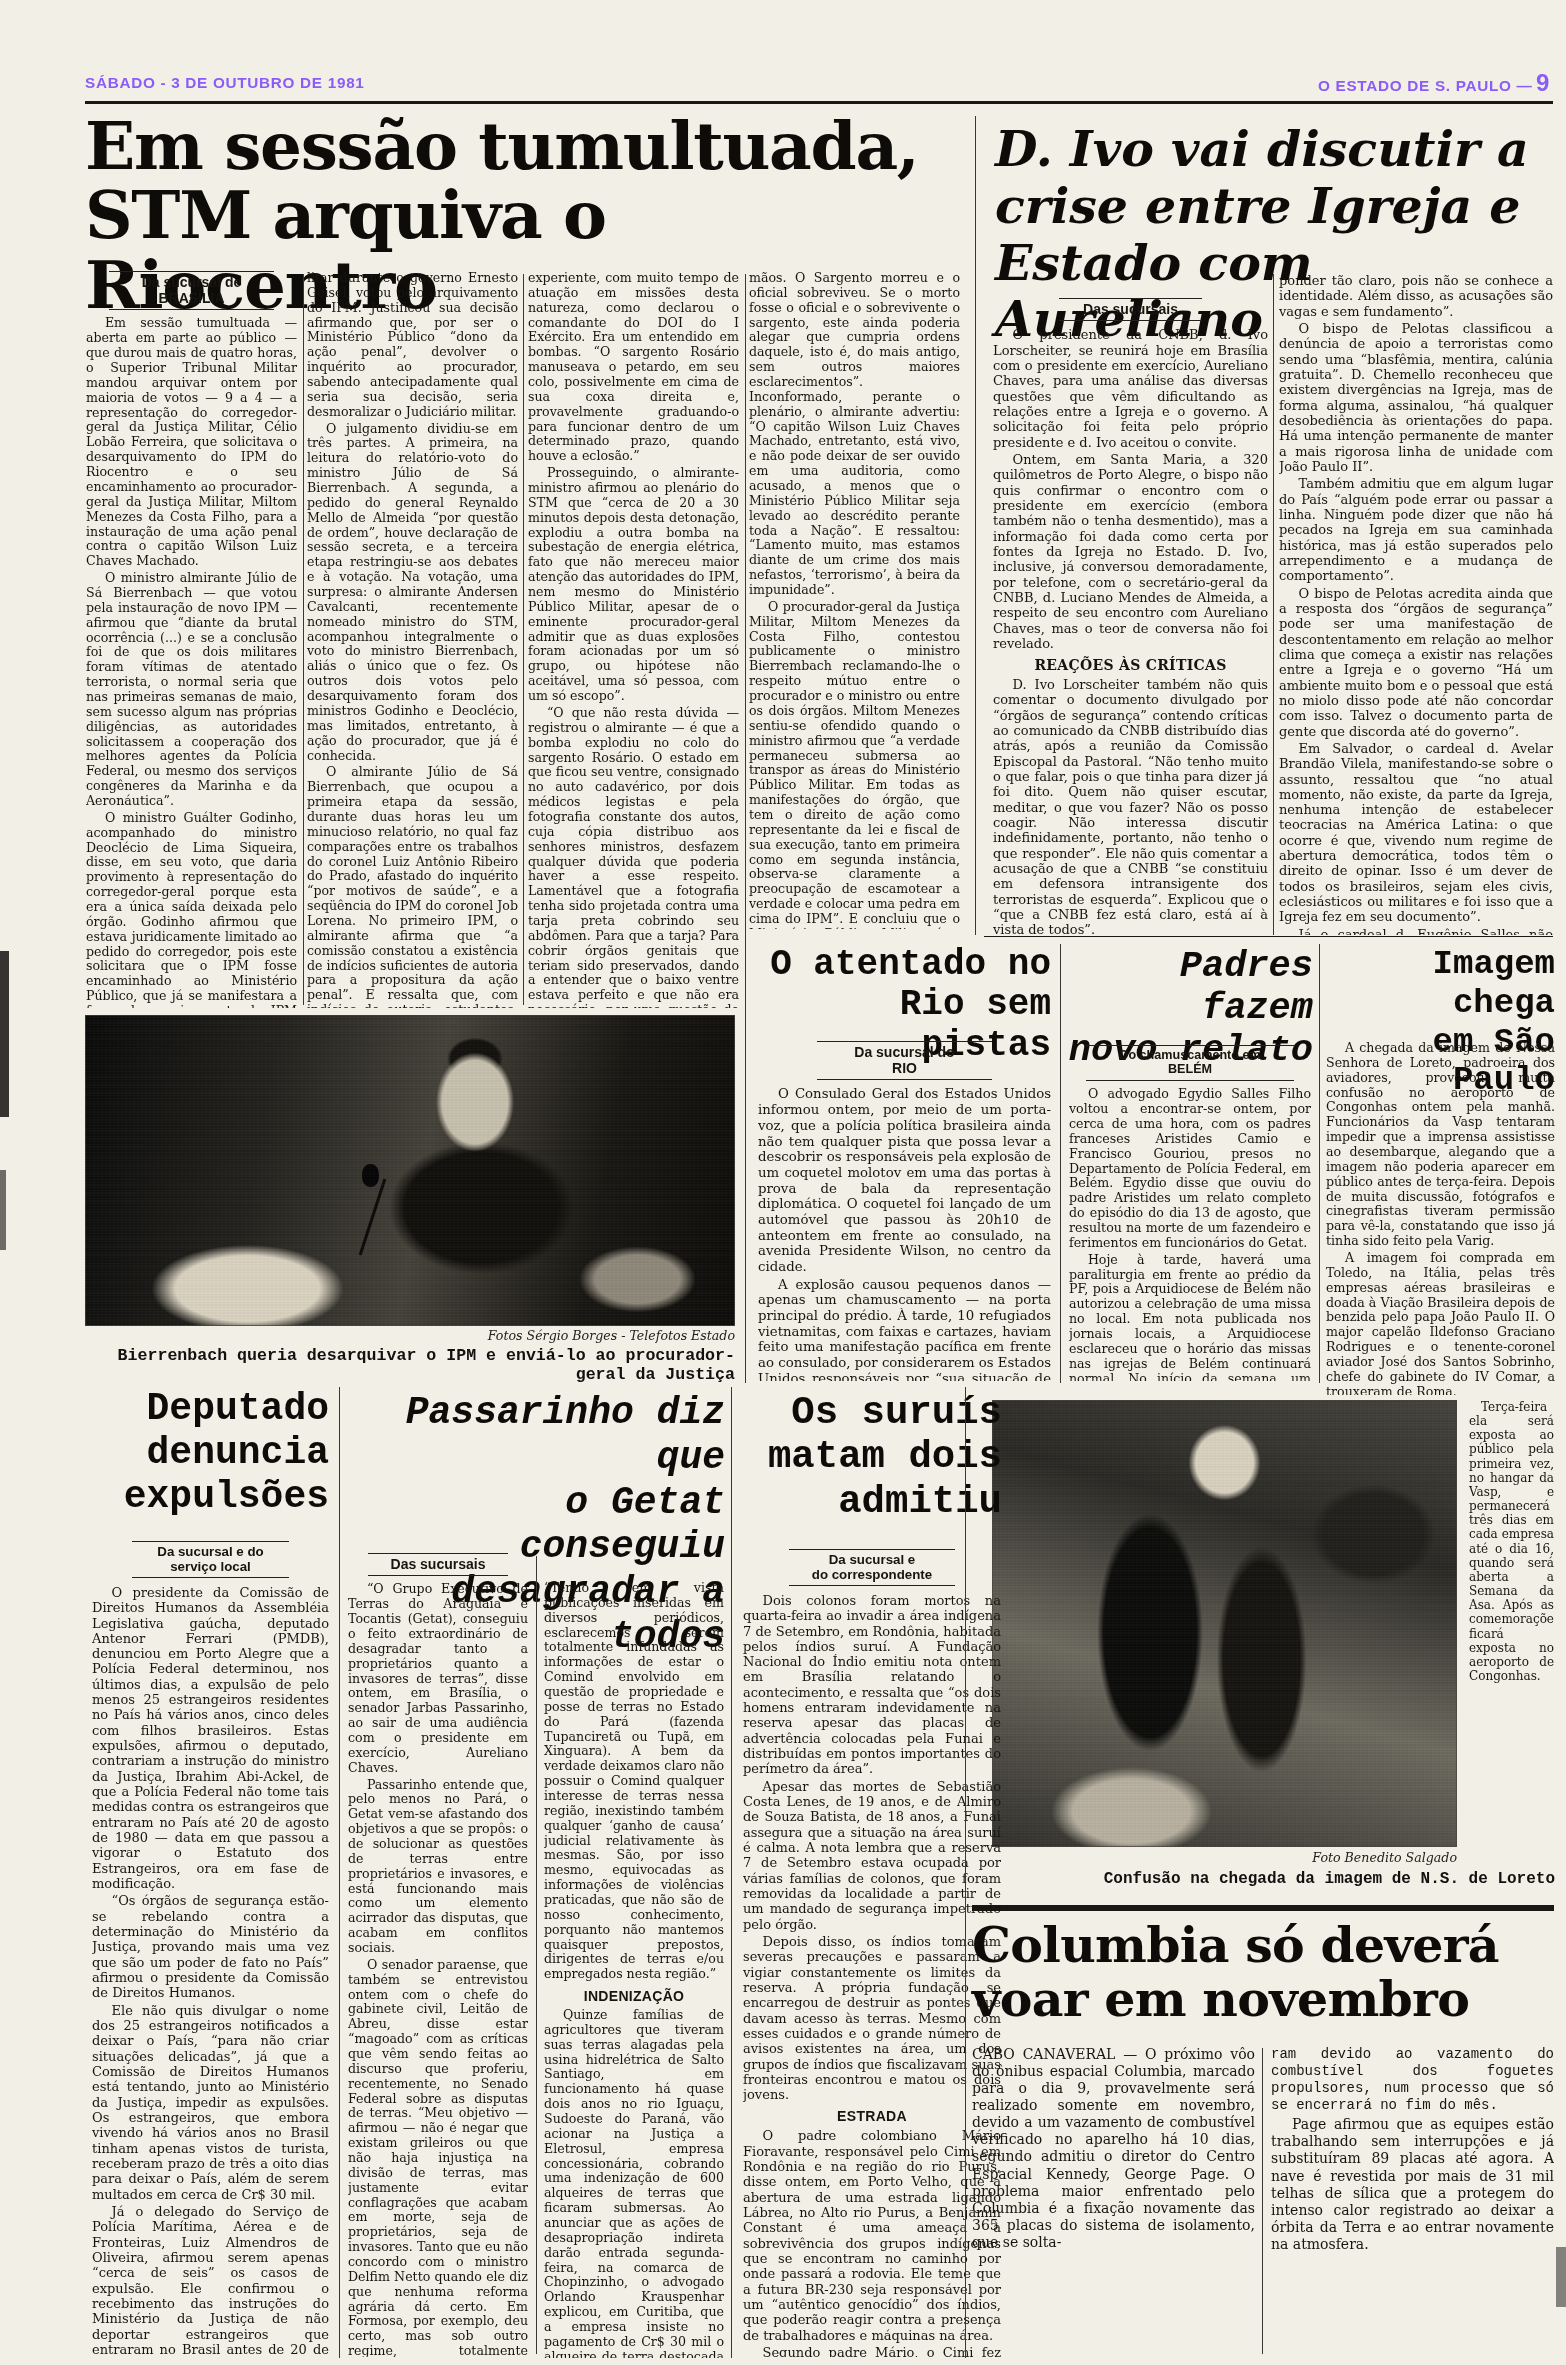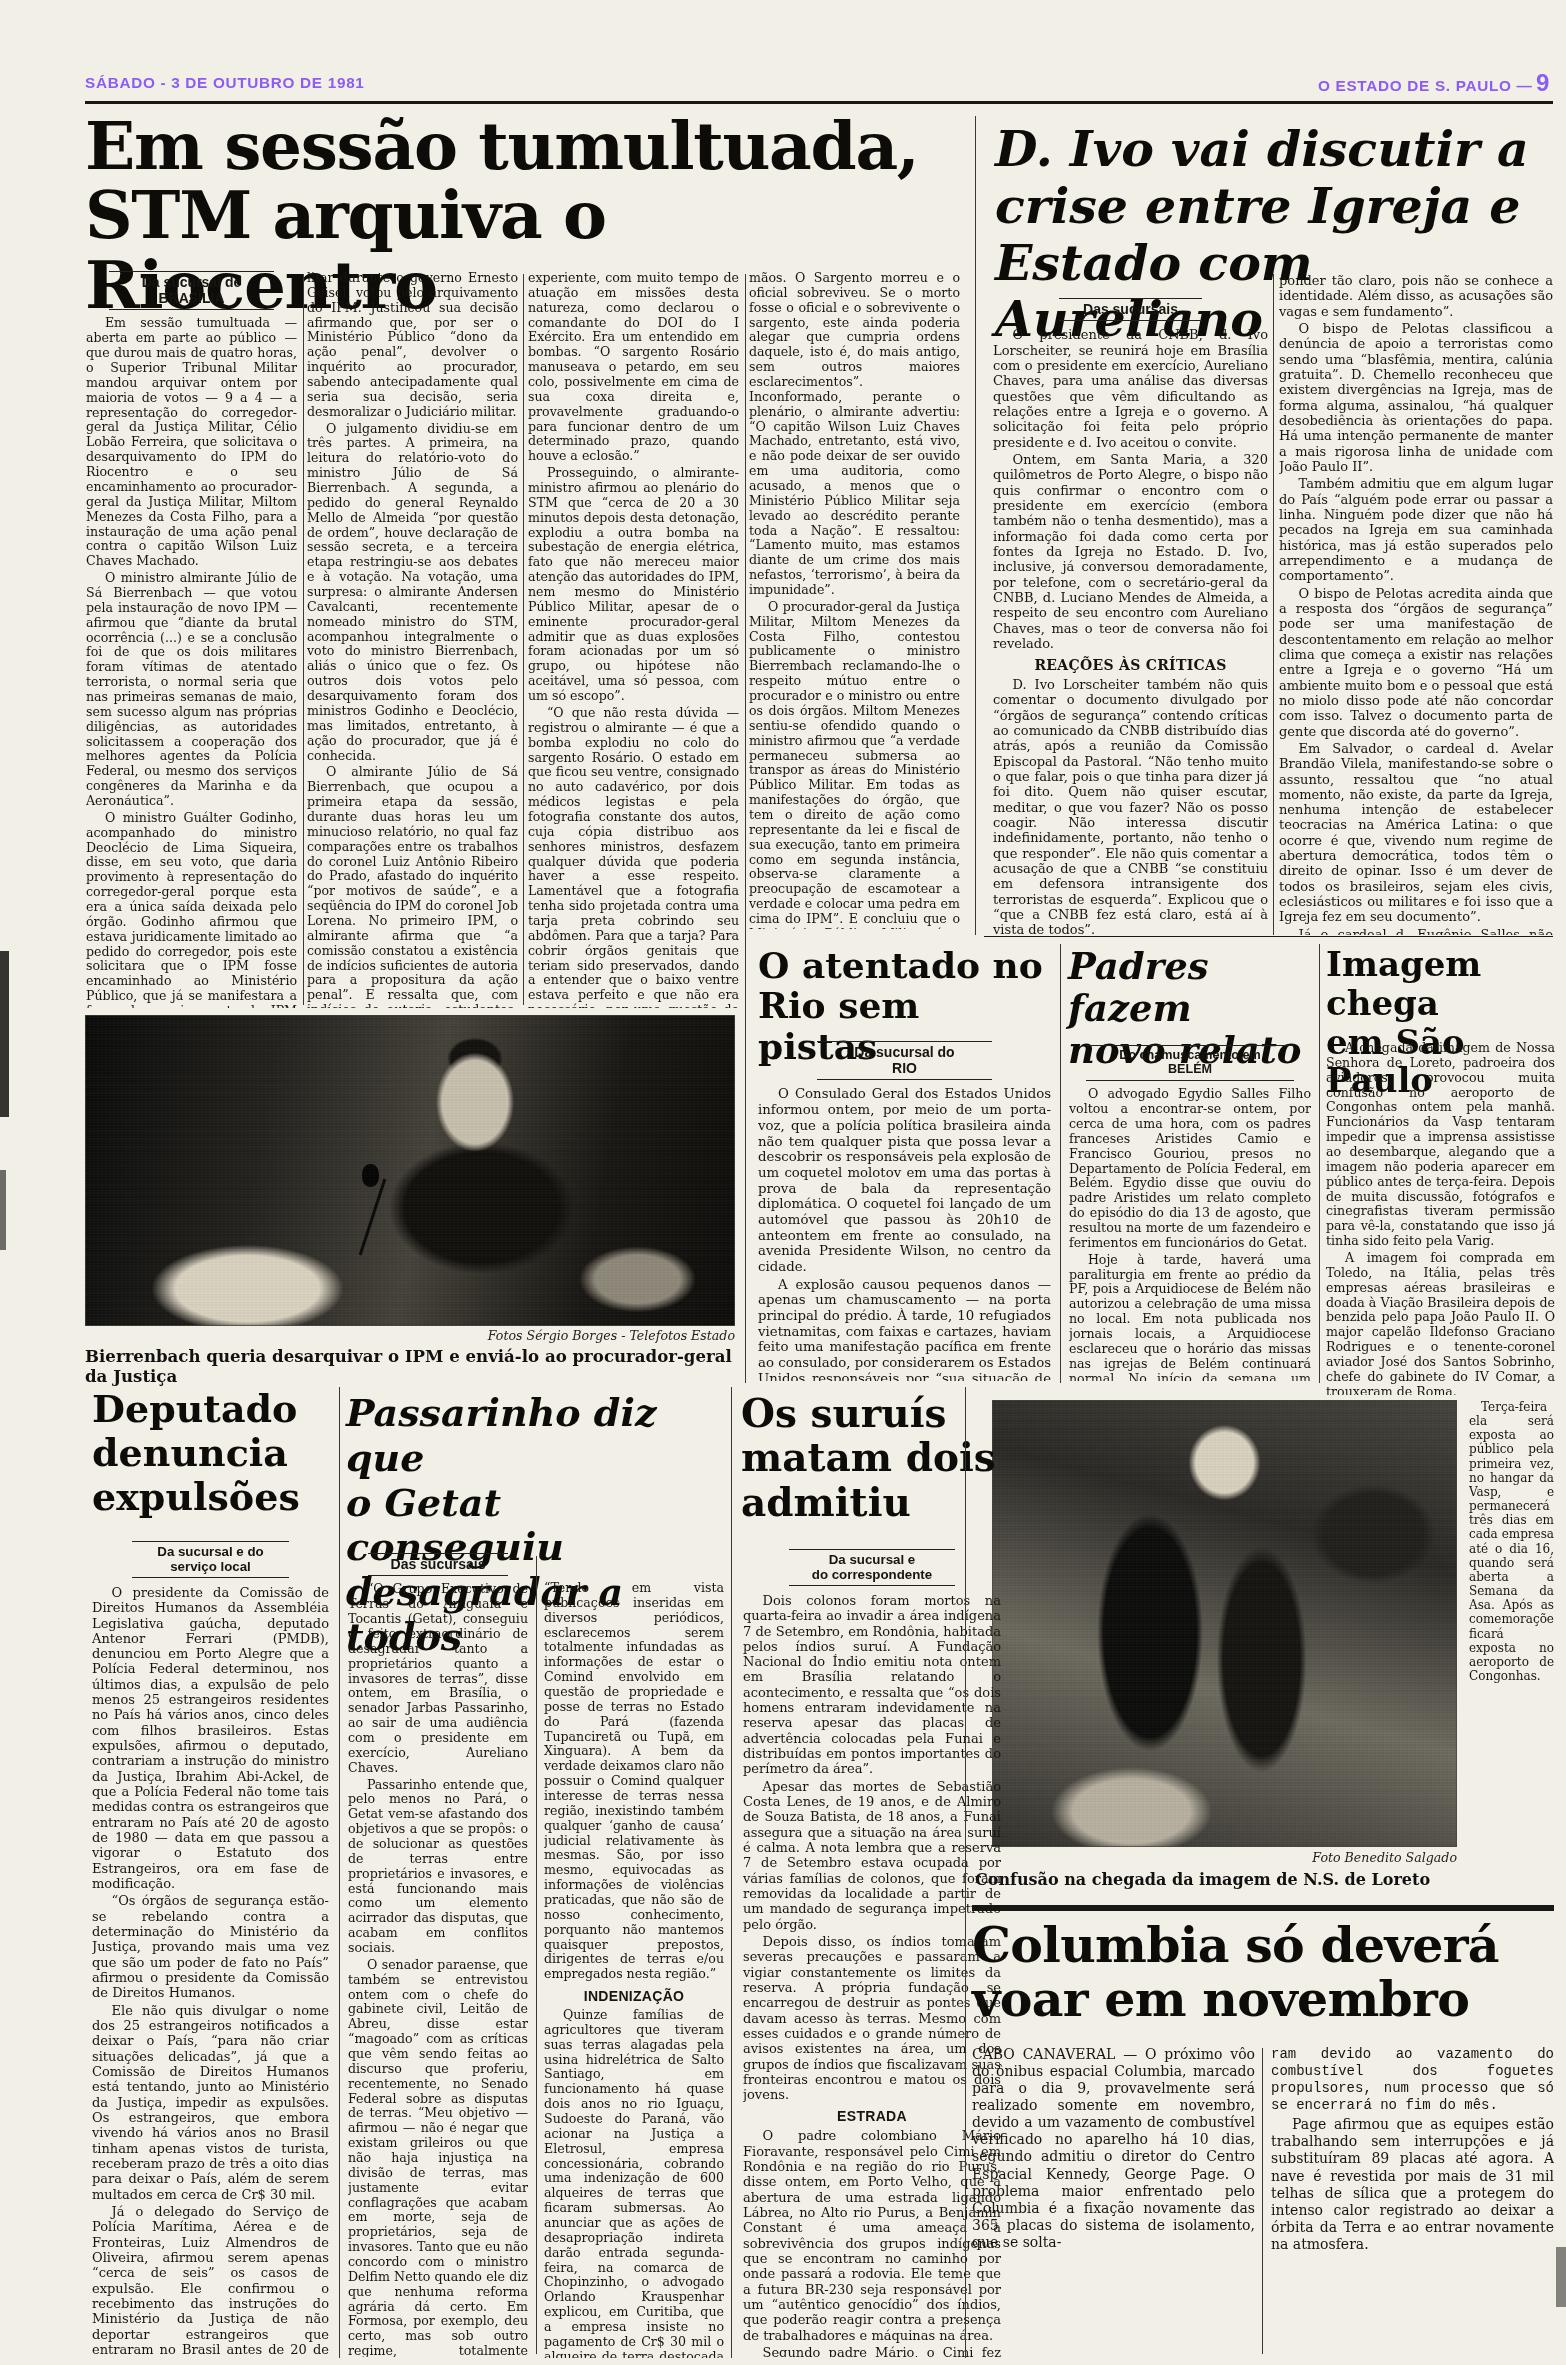--- a/index.html
+++ b/index.html
@@ -1,21 +1,21 @@
 <!DOCTYPE html>
 <html style="font-size:10.6px"><head>
 <meta charset="utf-8">
 <style>
   html,body{margin:0;padding:0;}
   body{width:1566px;height:2366px;position:relative;background:#f2efe6;overflow:hidden;
        font-family:"DejaVu Serif",serif;color:#1b1914;}
   .abs{position:absolute;}
   .hl{font-family:"DejaVu Serif",serif;font-weight:bold;color:#0d0c09;margin:0;}
   .it{font-style:italic;}
-  .ctr{text-align:left;}
+  .ctr{text-align:right;font-family:Liberation Mono, monospace;}
   .col{text-align:justify;font-size:12.6px;line-height:1.18;color:#17150f;overflow:hidden;}
   .col p{margin:0 0 2px;text-indent:1.5em;}
   .byline{font-family:"Liberation Sans",sans-serif;font-weight:bold;font-size:14px;
           line-height:1.15;text-align:center;margin:0 auto 6.6px;padding:2px 0 2.7px;
           border-top:1.3px solid #23211c;border-bottom:1.3px solid #23211c;width:78%;}
   .subhead{font-weight:bold;font-size:14px;text-align:center;margin:5.3px 0 4px;text-indent:0 !important;
            font-family:"DejaVu Serif",serif;letter-spacing:0.3px;}
   .vrule{position:absolute;width:1.3px;background:#3a3833;}
   .hrule{position:absolute;background:#191814;}
   .credit{font-style:italic;font-size:12.6px;color:#23211c;}

